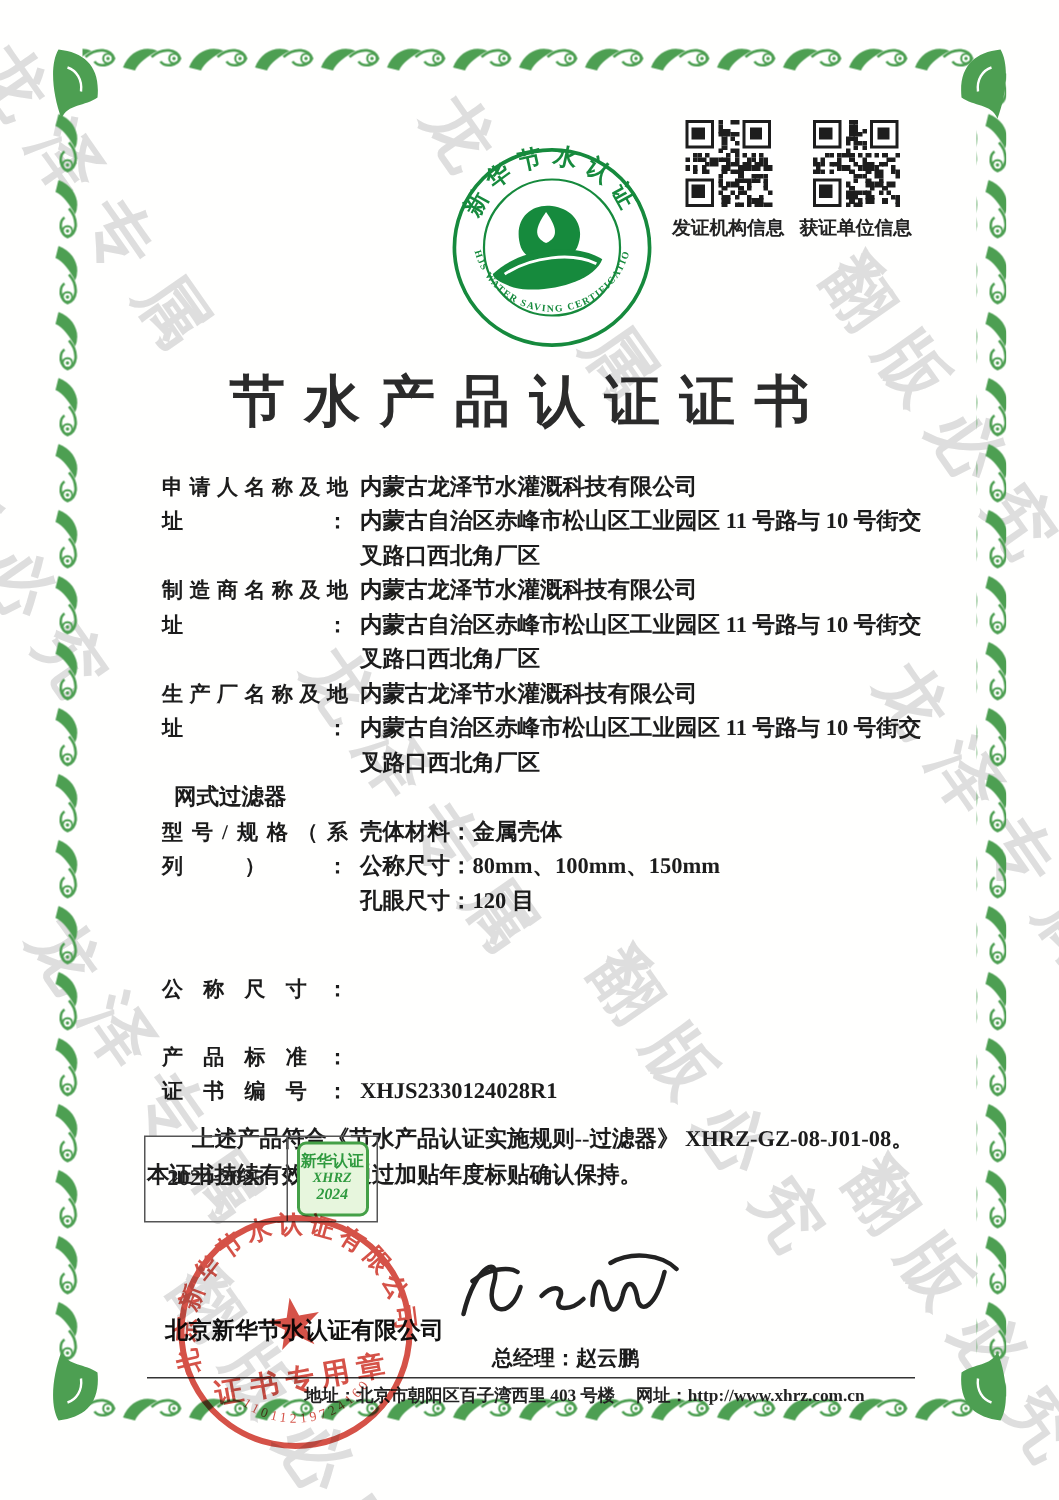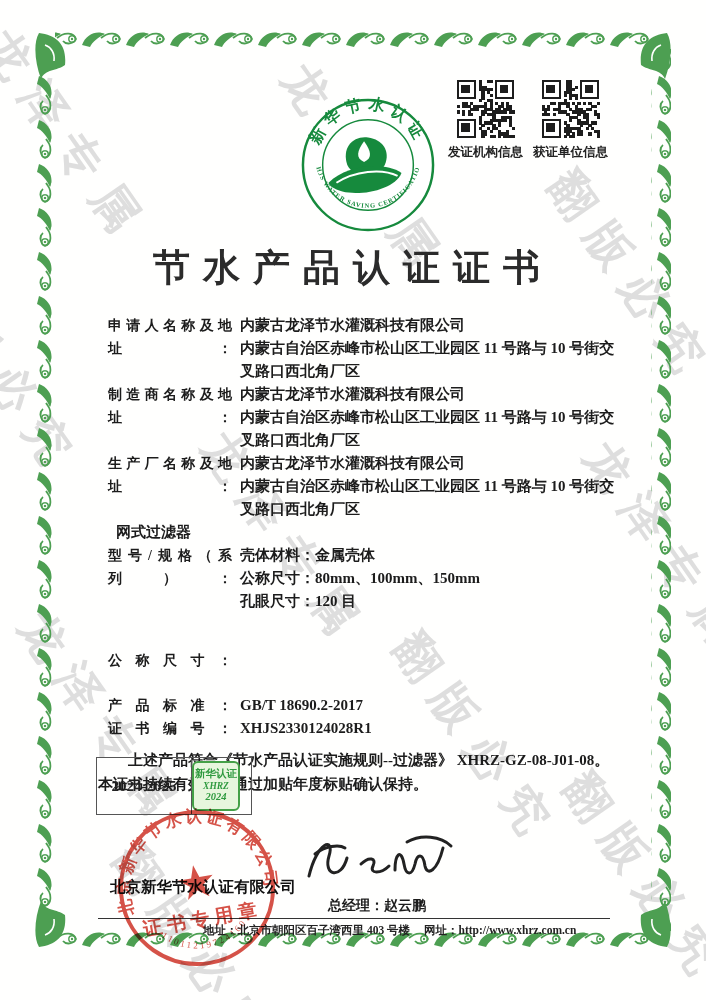--- a/index.html
+++ b/index.html
@@ -33,21 +33,21 @@
   .val { margin-left:8px; width:380px; }
   .gap38 { height:36px; } .gap24 { height:22px; }
   .statement { margin-top:8px; margin-left:-10px; width:516px; line-height:24px;
                text-indent:2em; }
 
   
   .ybox { position:absolute; top:757px; height:58px; border:1px solid #555;
           display:flex; z-index:3; background:transparent; }
   .ybox .yr { width:95px; display:flex; align-items:center; justify-content:center;
               font-size:15px; font-weight:bold; color:#222; border-right:1px solid #555; }
-  .ybox .cell { flex:1; display:flex; align-items:center; }
+  .ybox .cell { flex:1; display:flex; align-items:center; justify-content:center; }
   .sticker { width:48px; height:50px; border:2px solid #44a047; border-radius:6px;
              background:#e7f6dd; text-align:center; color:#2f9a3f; padding-top:4px; }
   .sticker .s1 { font-size:10.5px; font-weight:bold; letter-spacing:0; }
   .sticker .s2 { font-size:9.5px; font-style:italic; font-weight:bold; }
   .sticker .s3 { font-size:10.5px; font-style:italic; font-weight:bold; }
 
   
   .company { position:absolute; left:110px; top:877px; font-size:15.5px; font-weight:bold;
              color:#111; z-index:4; }
   .sig { position:absolute; left:295px; top:828px; z-index:4; }
@@ -420,21 +420,20 @@
         <span>孔眼尺寸：120 目</span></span>
     </div>
     <div class="gap38"></div>
     <div class="row">
       <span class="lbl">公称尺寸：</span>
       <span class="val"></span>
     </div>
     <div class="gap24"></div>
     <div class="row">
       <span class="lbl">产品标准：</span>
-      <span class="val">GB/T 18690.2-2017</span>
     </div>
     <div class="row">
       <span class="lbl">证书编号：</span>
       <span class="val">XHJS2330124028R1</span>
     </div>
     <div class="statement">上述产品符合《节水产品认证实施规则--过滤器》 XHRZ-GZ-08-J01-08。本证书持续有效性需通过加贴年度标贴确认保持。</div>
   </div>
 
   <div class="ybox" style="left:96px; width:156px;">
     <div class="yr">2024-2025</div>

